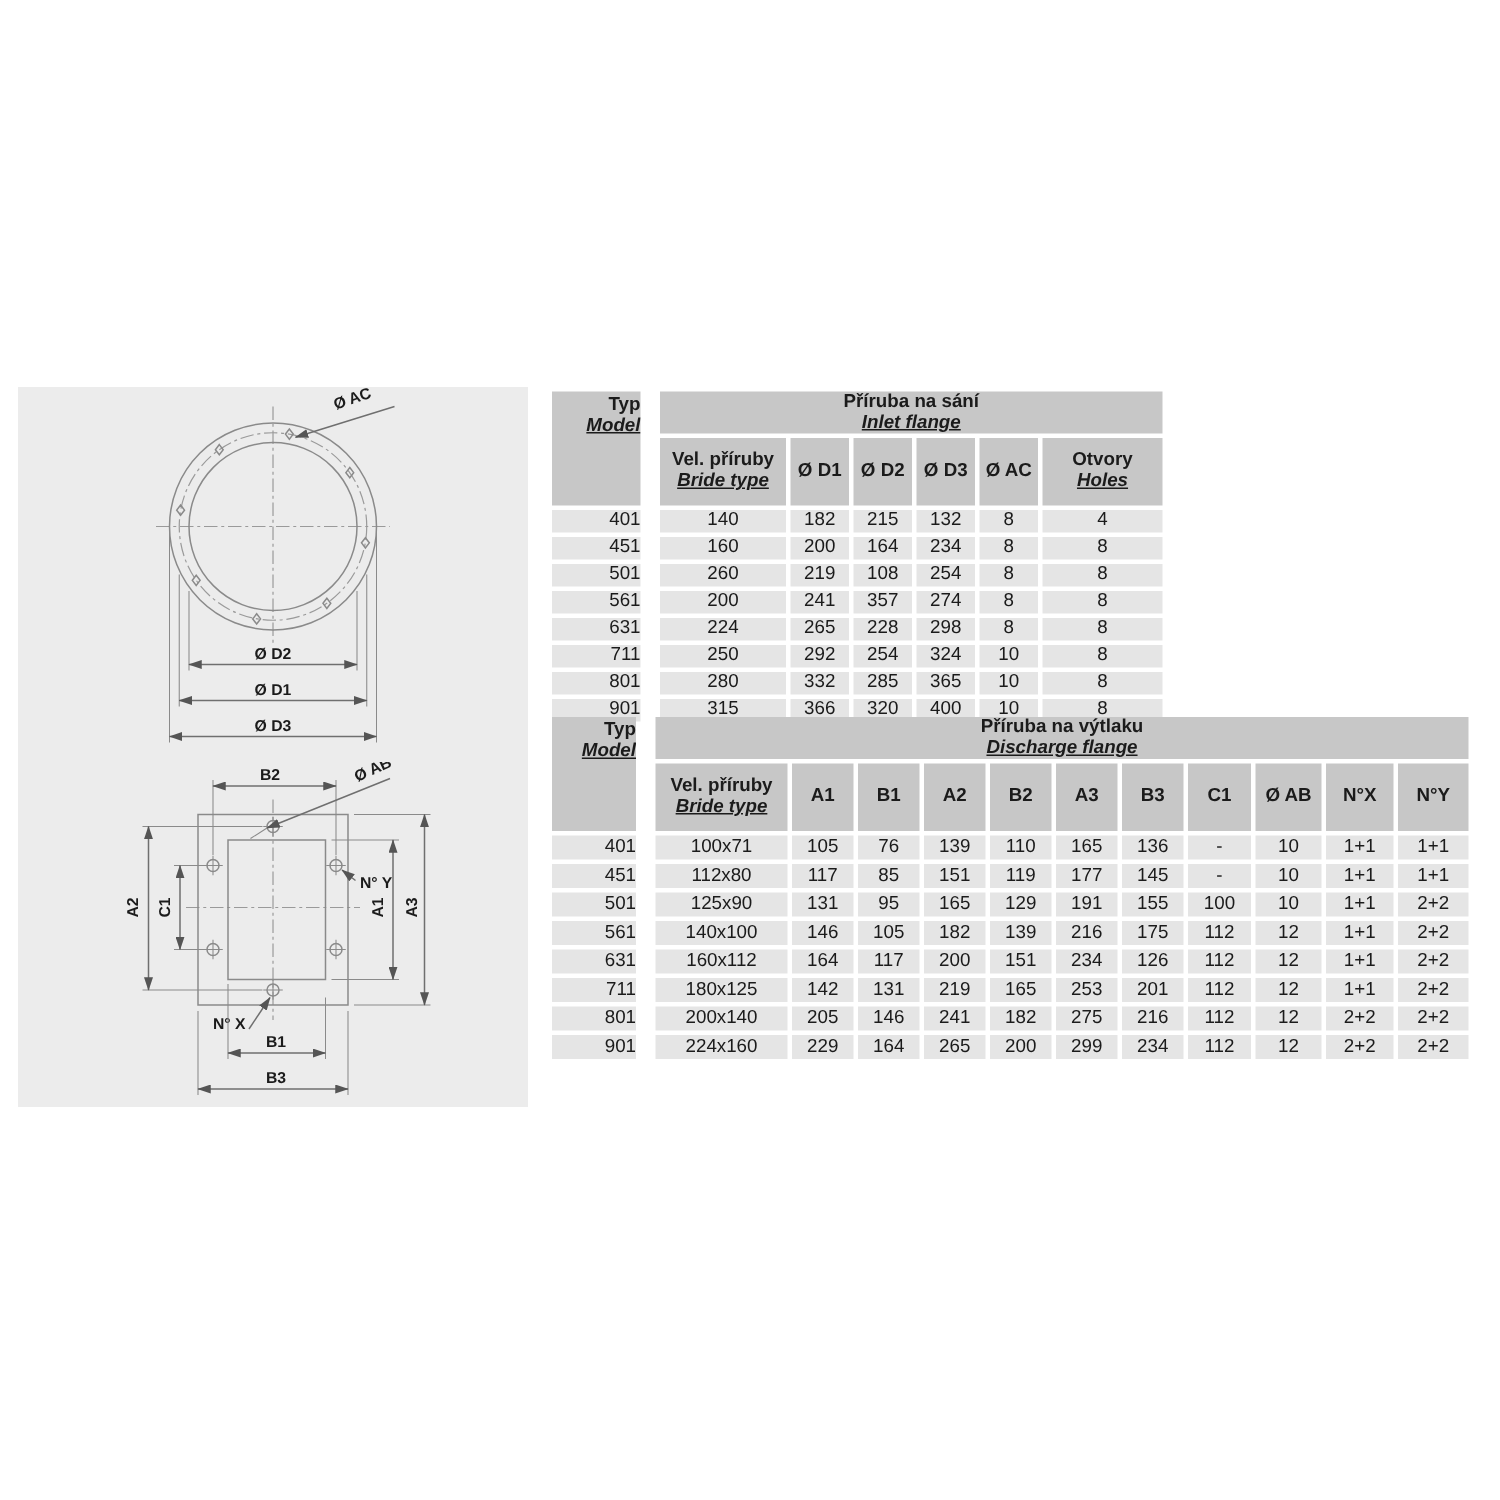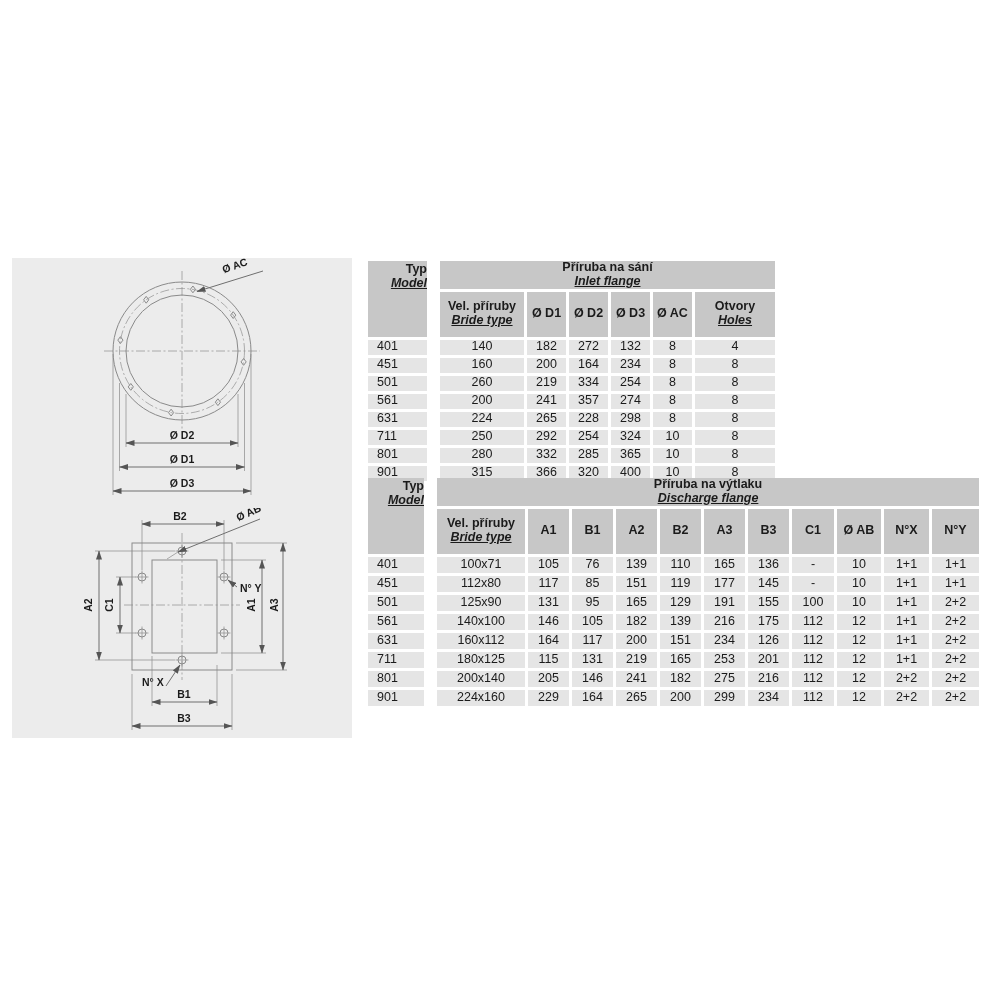--- a/index.html
+++ b/index.html
@@ -20,21 +20,21 @@
   #inlet-table{left:365px;top:258px;width:413px;}
   #discharge-table{left:365px;top:475px;width:617px;}
   th,td{background:#e5e5e5;text-align:center;vertical-align:middle;padding:0;
         font-size:12.5px;line-height:1.1;white-space:nowrap;overflow:hidden;}
   thead th{background:#c7c7c7;font-weight:bold;}
   .hr1 th{height:27px;}
   .hr2 th{height:45px;margin-left:40px;}
   #inlet-table tbody td{height:15px;}
   #discharge-table tbody td{height:16px;}
   th.typ{vertical-align:top;text-align:right;padding:2px 0 0 7px;}
-  td.typ-cell{text-align:left;padding-left:9px;}
+  td.typ-cell{text-align:right;padding-left:9px;}
   th.sp,td.sp{background:transparent;padding:0;}
   .l2{font-style:italic;text-decoration:underline;}
 </style>
 </head>
 <body>
 
 <div class="page">
 
   <div class="panel">
 
@@ -226,41 +226,41 @@
           <div class="l2">Holes</div>
         </th>
       </tr>
     </thead>
     <tbody>
         <tr>
           <td class="typ-cell">401</td>
           <td class="sp"></td>
           <td>140</td>
           <td>182</td>
-          <td>272</td>
+          <td>215</td>
           <td>132</td>
           <td>8</td>
           <td>4</td>
         </tr>
         <tr>
           <td class="typ-cell">451</td>
           <td class="sp"></td>
           <td>160</td>
           <td>200</td>
           <td>164</td>
           <td>234</td>
           <td>8</td>
           <td>8</td>
         </tr>
         <tr>
           <td class="typ-cell">501</td>
           <td class="sp"></td>
           <td>260</td>
           <td>219</td>
-          <td>334</td>
+          <td>108</td>
           <td>254</td>
           <td>8</td>
           <td>8</td>
         </tr>
         <tr>
           <td class="typ-cell">561</td>
           <td class="sp"></td>
           <td>200</td>
           <td>241</td>
           <td>357</td>
@@ -429,21 +429,21 @@
           <td>126</td>
           <td>112</td>
           <td>12</td>
           <td>1+1</td>
           <td>2+2</td>
         </tr>
         <tr>
           <td class="typ-cell">711</td>
           <td class="sp"></td>
           <td>180x125</td>
-          <td>115</td>
+          <td>142</td>
           <td>131</td>
           <td>219</td>
           <td>165</td>
           <td>253</td>
           <td>201</td>
           <td>112</td>
           <td>12</td>
           <td>1+1</td>
           <td>2+2</td>
         </tr>

